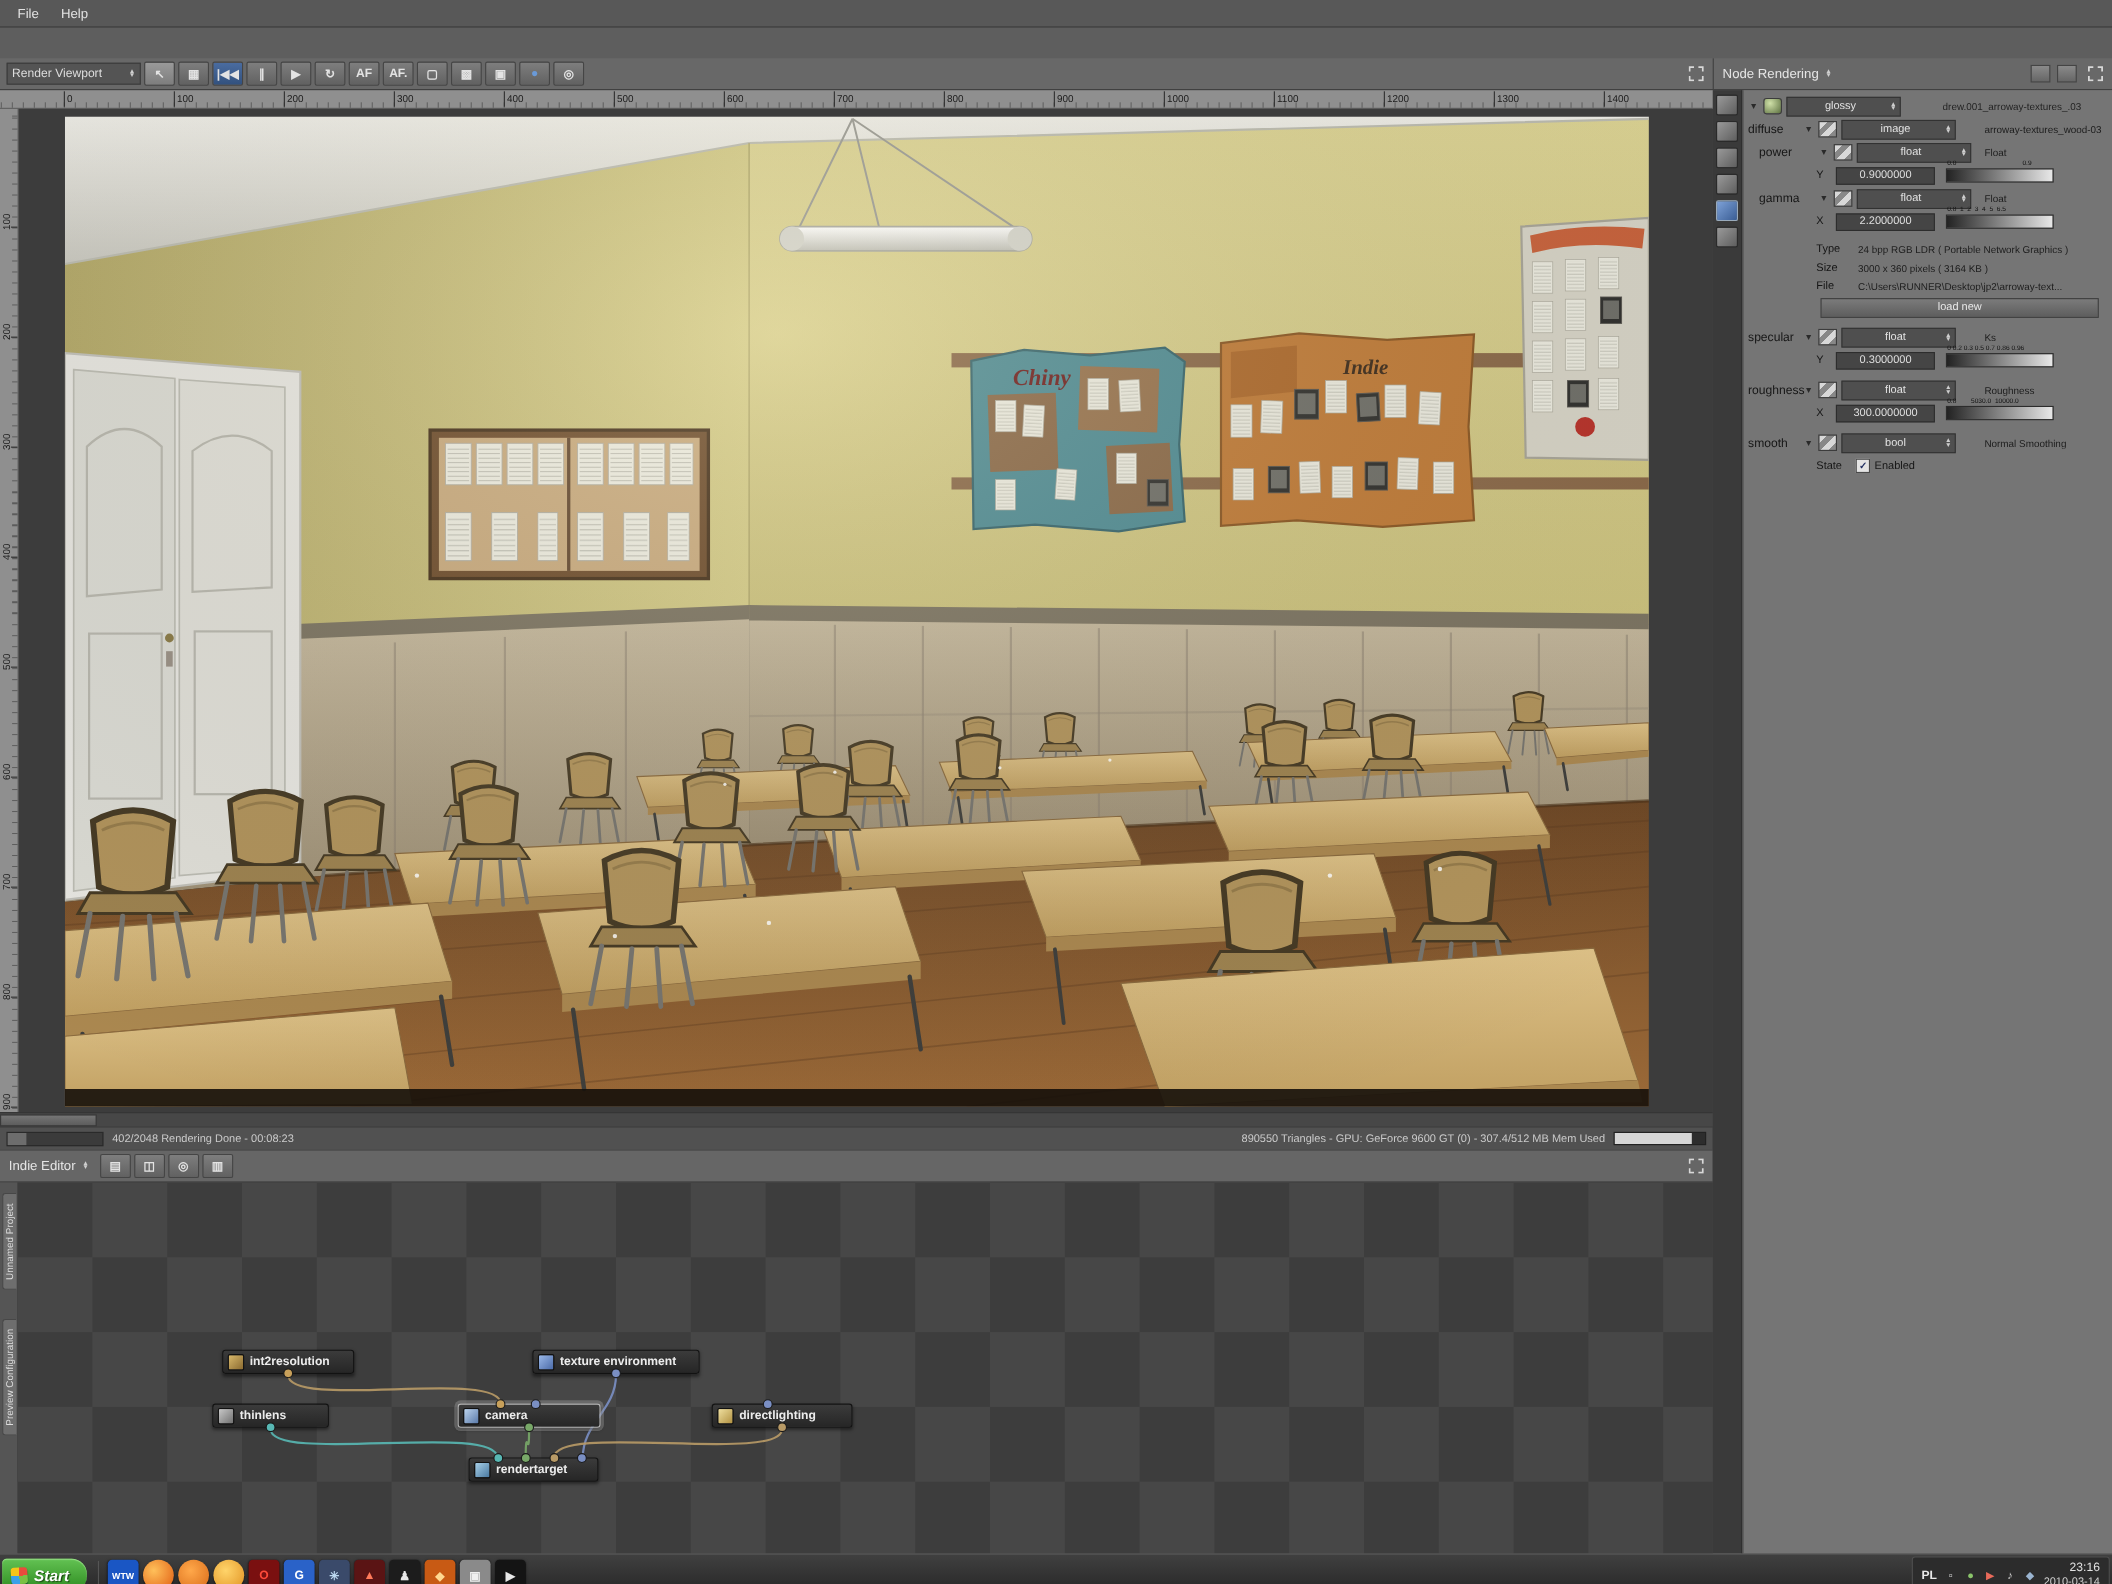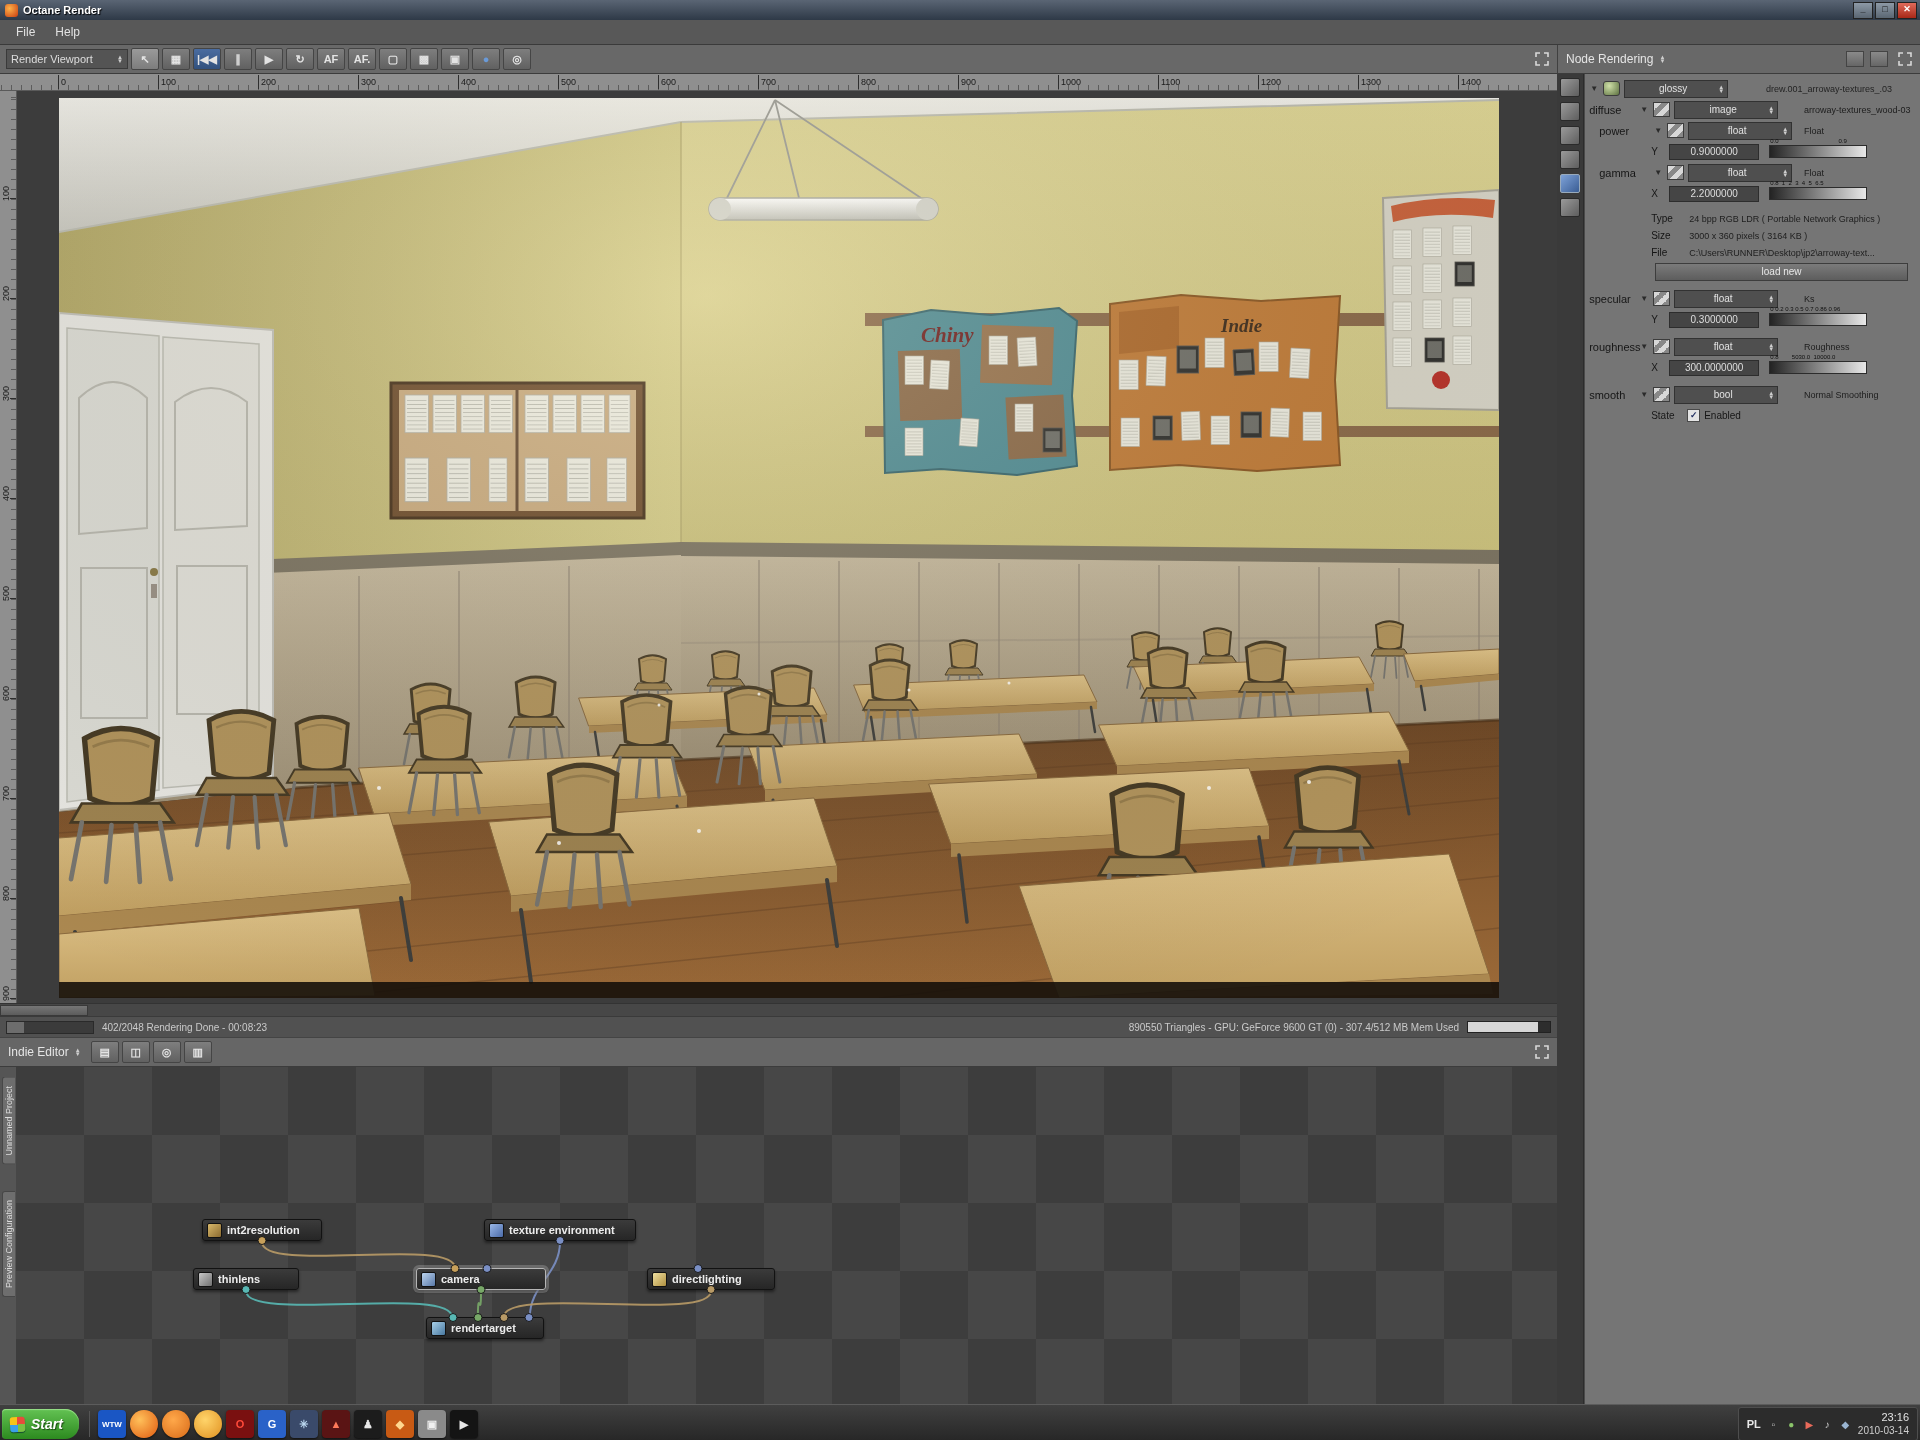--- a/index.html
+++ b/index.html
@@ -11,21 +11,21 @@
   .title-text{flex:0 0 auto;text-shadow:1px 1px 1px #000;}
   .tb-spacer{flex:1;}
   .winbtn{width:18px;height:15px;margin-left:2px;background:linear-gradient(#8d99a6,#5a6672);border:1px solid #222;color:#0e0e0e;font-size:9px;line-height:13px;text-align:center;font-weight:bold;}
   .winbtn.close{background:linear-gradient(#e06a5a,#a82818);color:#fff;}
 
   
   .menubar{height:24px;background:#585858;border-bottom:1px solid #3a3a3a;display:flex;align-items:center;padding-left:6px;}
   .menu-item{color:#e2e2e2;font-size:12px;padding:2px 10px;}
 
   
-  .toolbar-row{height:28px;display:flex;background:#686868;border-bottom:1px solid #3c3c3c;}
+  .toolbar-row{height:28px;display:flex;background:#686868;border-bottom:1px solid #3c3c3c;margin-top:28px;}
   .vp-toolbar{width:1558px;display:flex;align-items:center;gap:3px;padding-left:6px;border-right:1px solid #404040;box-sizing:border-box;}
   .selector{height:18px;min-width:112px;background:#545454;border:1px solid #3a3a3a;color:#ddd;font-size:11px;display:flex;align-items:center;padding:0 4px;gap:6px;}
   .selector .spin{margin-left:auto;}
   .spin{display:inline-flex;flex-direction:column;line-height:4px;font-size:6px;color:#cfcfcf;}
   .tbtn{height:20px;min-width:22px;padding:0 2px;background:linear-gradient(#7e7e7e,#616161);border:1px solid #454545;color:#e3e3e3;font-size:11px;font-weight:bold;display:inline-flex;align-items:center;justify-content:center;border-radius:2px;}
   .tbtn.blue{background:linear-gradient(#4a6ca0,#32517e);}
   .tbtn.light{background:linear-gradient(#9a9a9a,#7d7d7d);}
   .expand-btn{margin-left:auto;margin-right:8px;}
   .ni-header{flex:1;display:flex;align-items:center;padding-left:8px;gap:6px;}
   .ni-title{color:#e5e5e5;font-size:12px;}
@@ -112,28 +112,20 @@
   .tray-lang{color:#e8e8e8;font-size:11px;font-weight:bold;}
   .trayicon{width:15px;height:15px;display:flex;align-items:center;justify-content:center;font-size:10px;color:#cfcfcf;}
   .clock{text-align:right;color:#e2e2e2;font-size:11px;line-height:13px;}
   .clock .date{font-size:10px;color:#cfcfcf;}
 </style>
 </head>
 <body>
 
 <div class="screen">
 
-  <div class="titlebar">
-    <span class="app-icon"></span>
-    <span class="title-text">Octane Render</span>
-    <span class="tb-spacer"></span>
-    <span class="winbtn">_</span>
-    <span class="winbtn">□</span>
-    <span class="winbtn close">✕</span>
-  </div>
 
   <div class="menubar">
       <span class="menu-item">File</span>
       <span class="menu-item">Help</span>
     </div>
 
   <div class="toolbar-row">
     <div class="vp-toolbar">
       <span class="selector">
         <span>Render Viewport</span>

